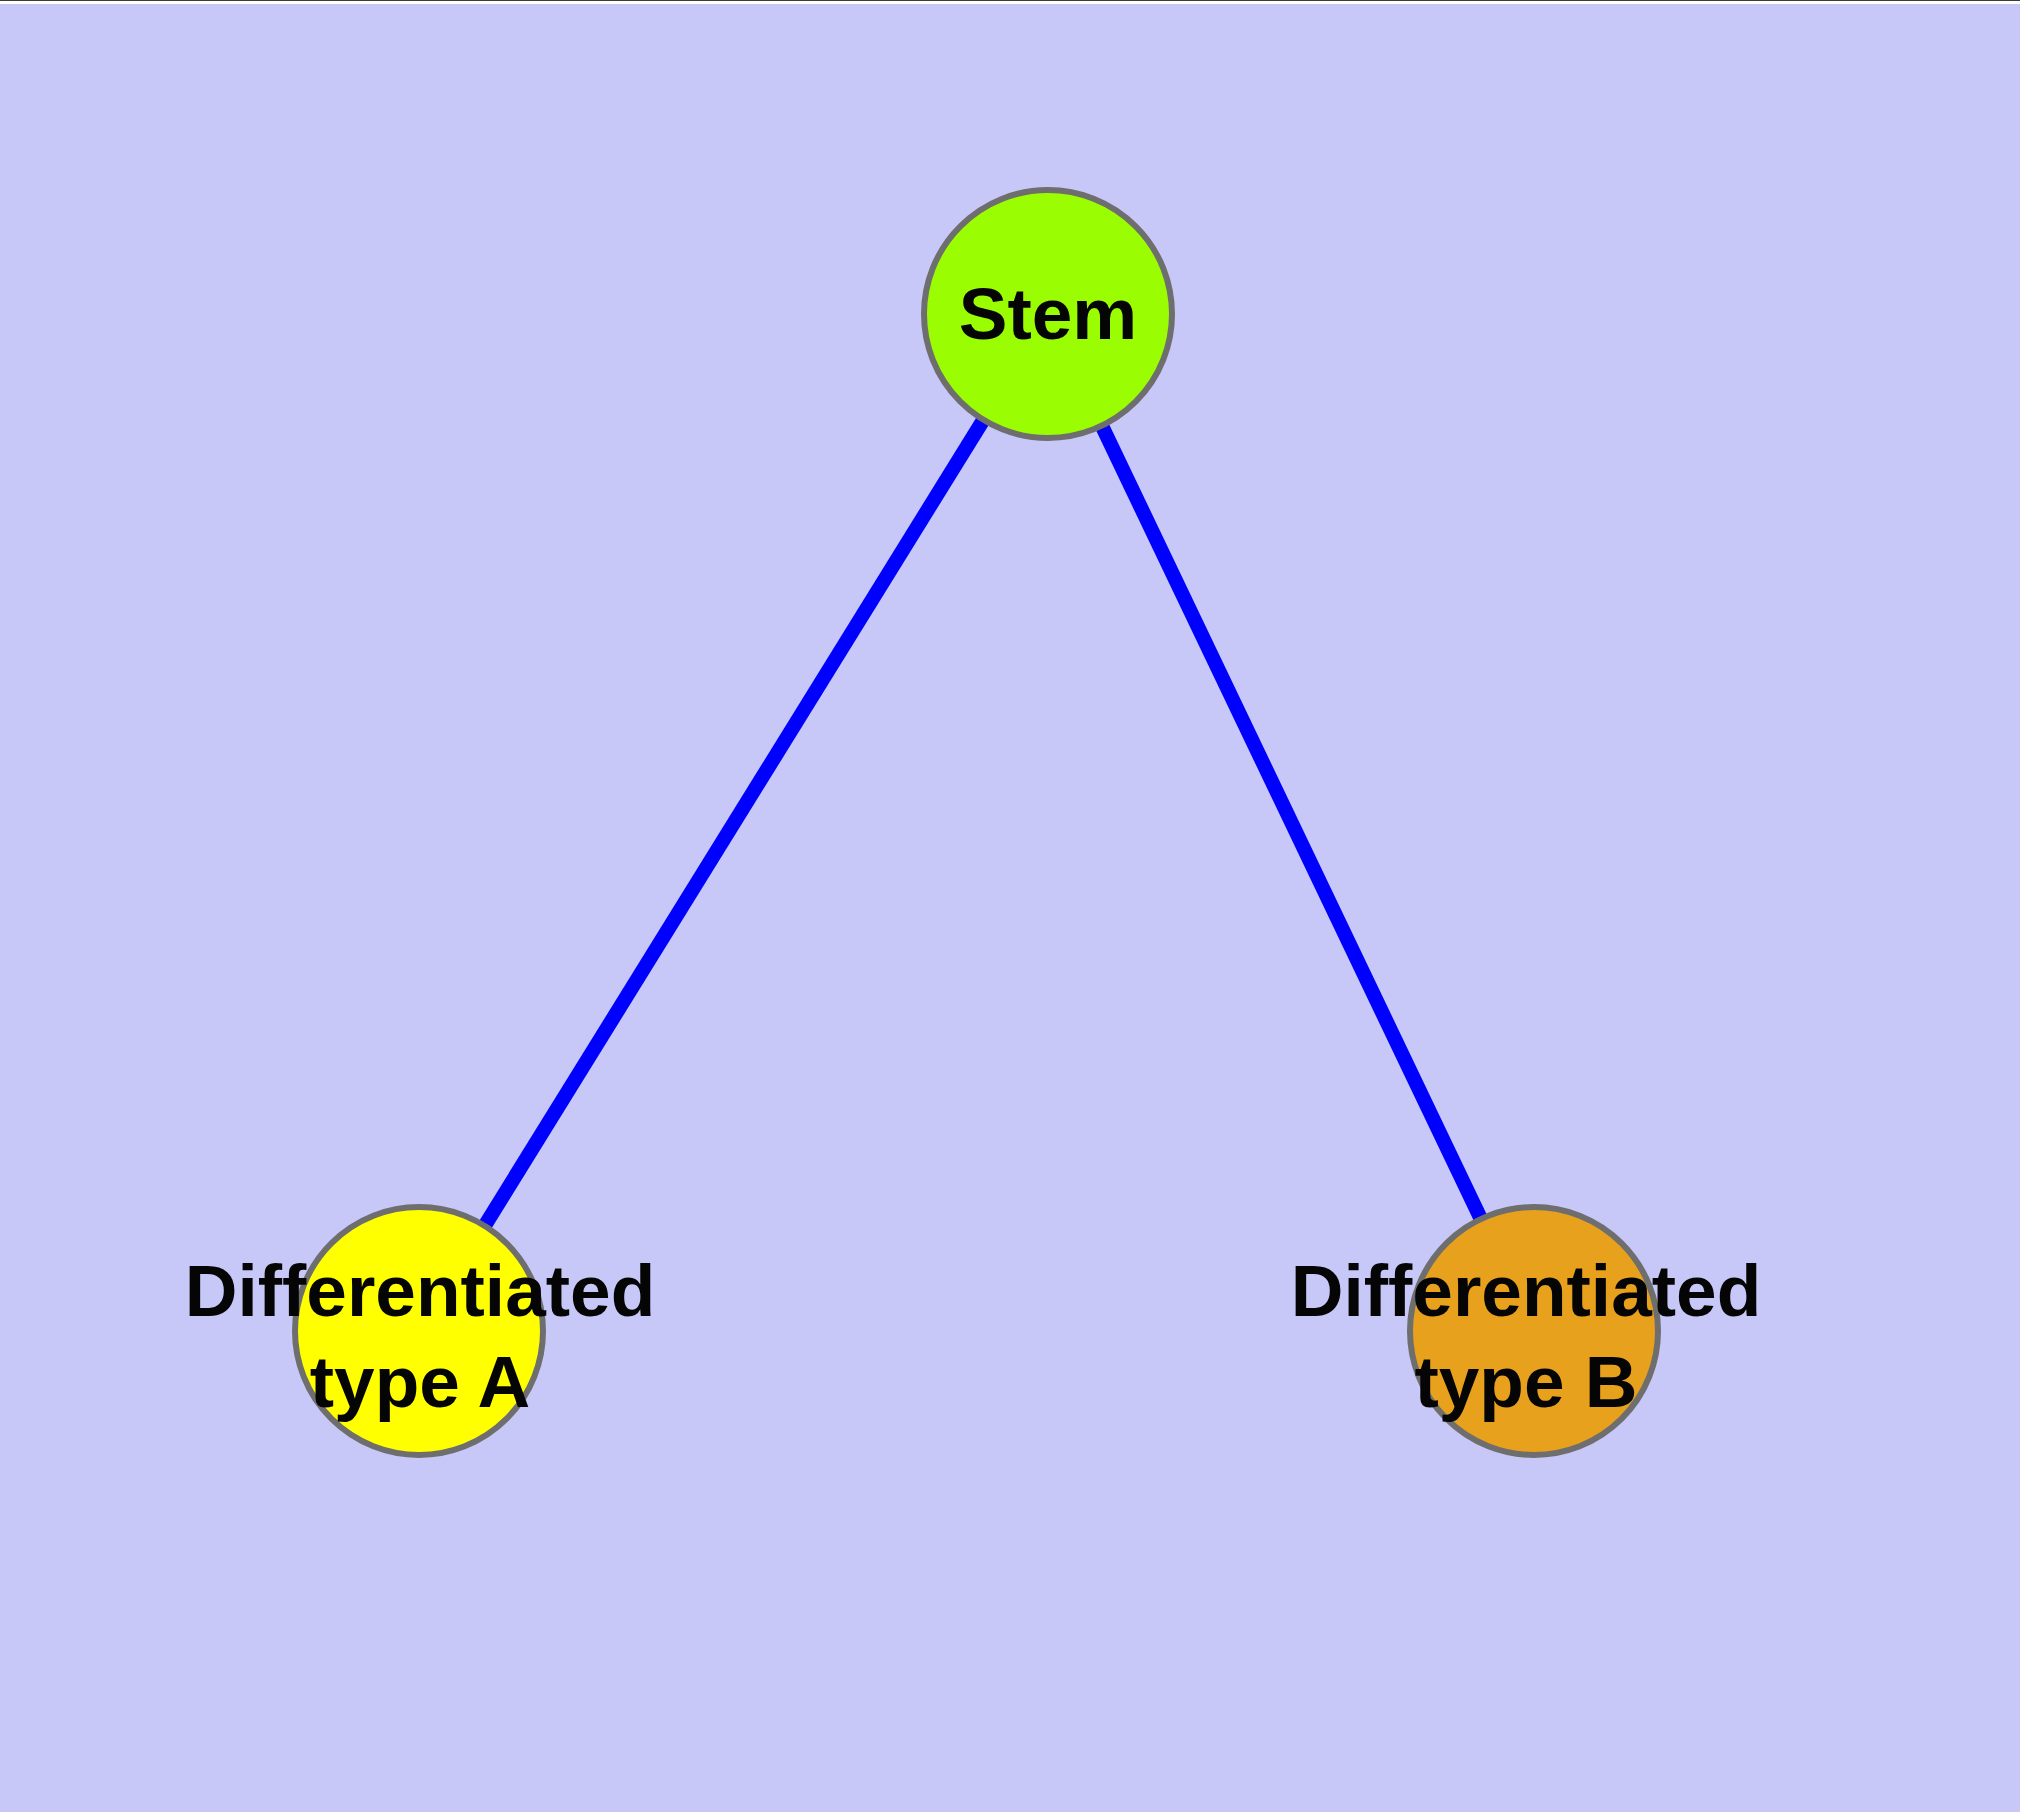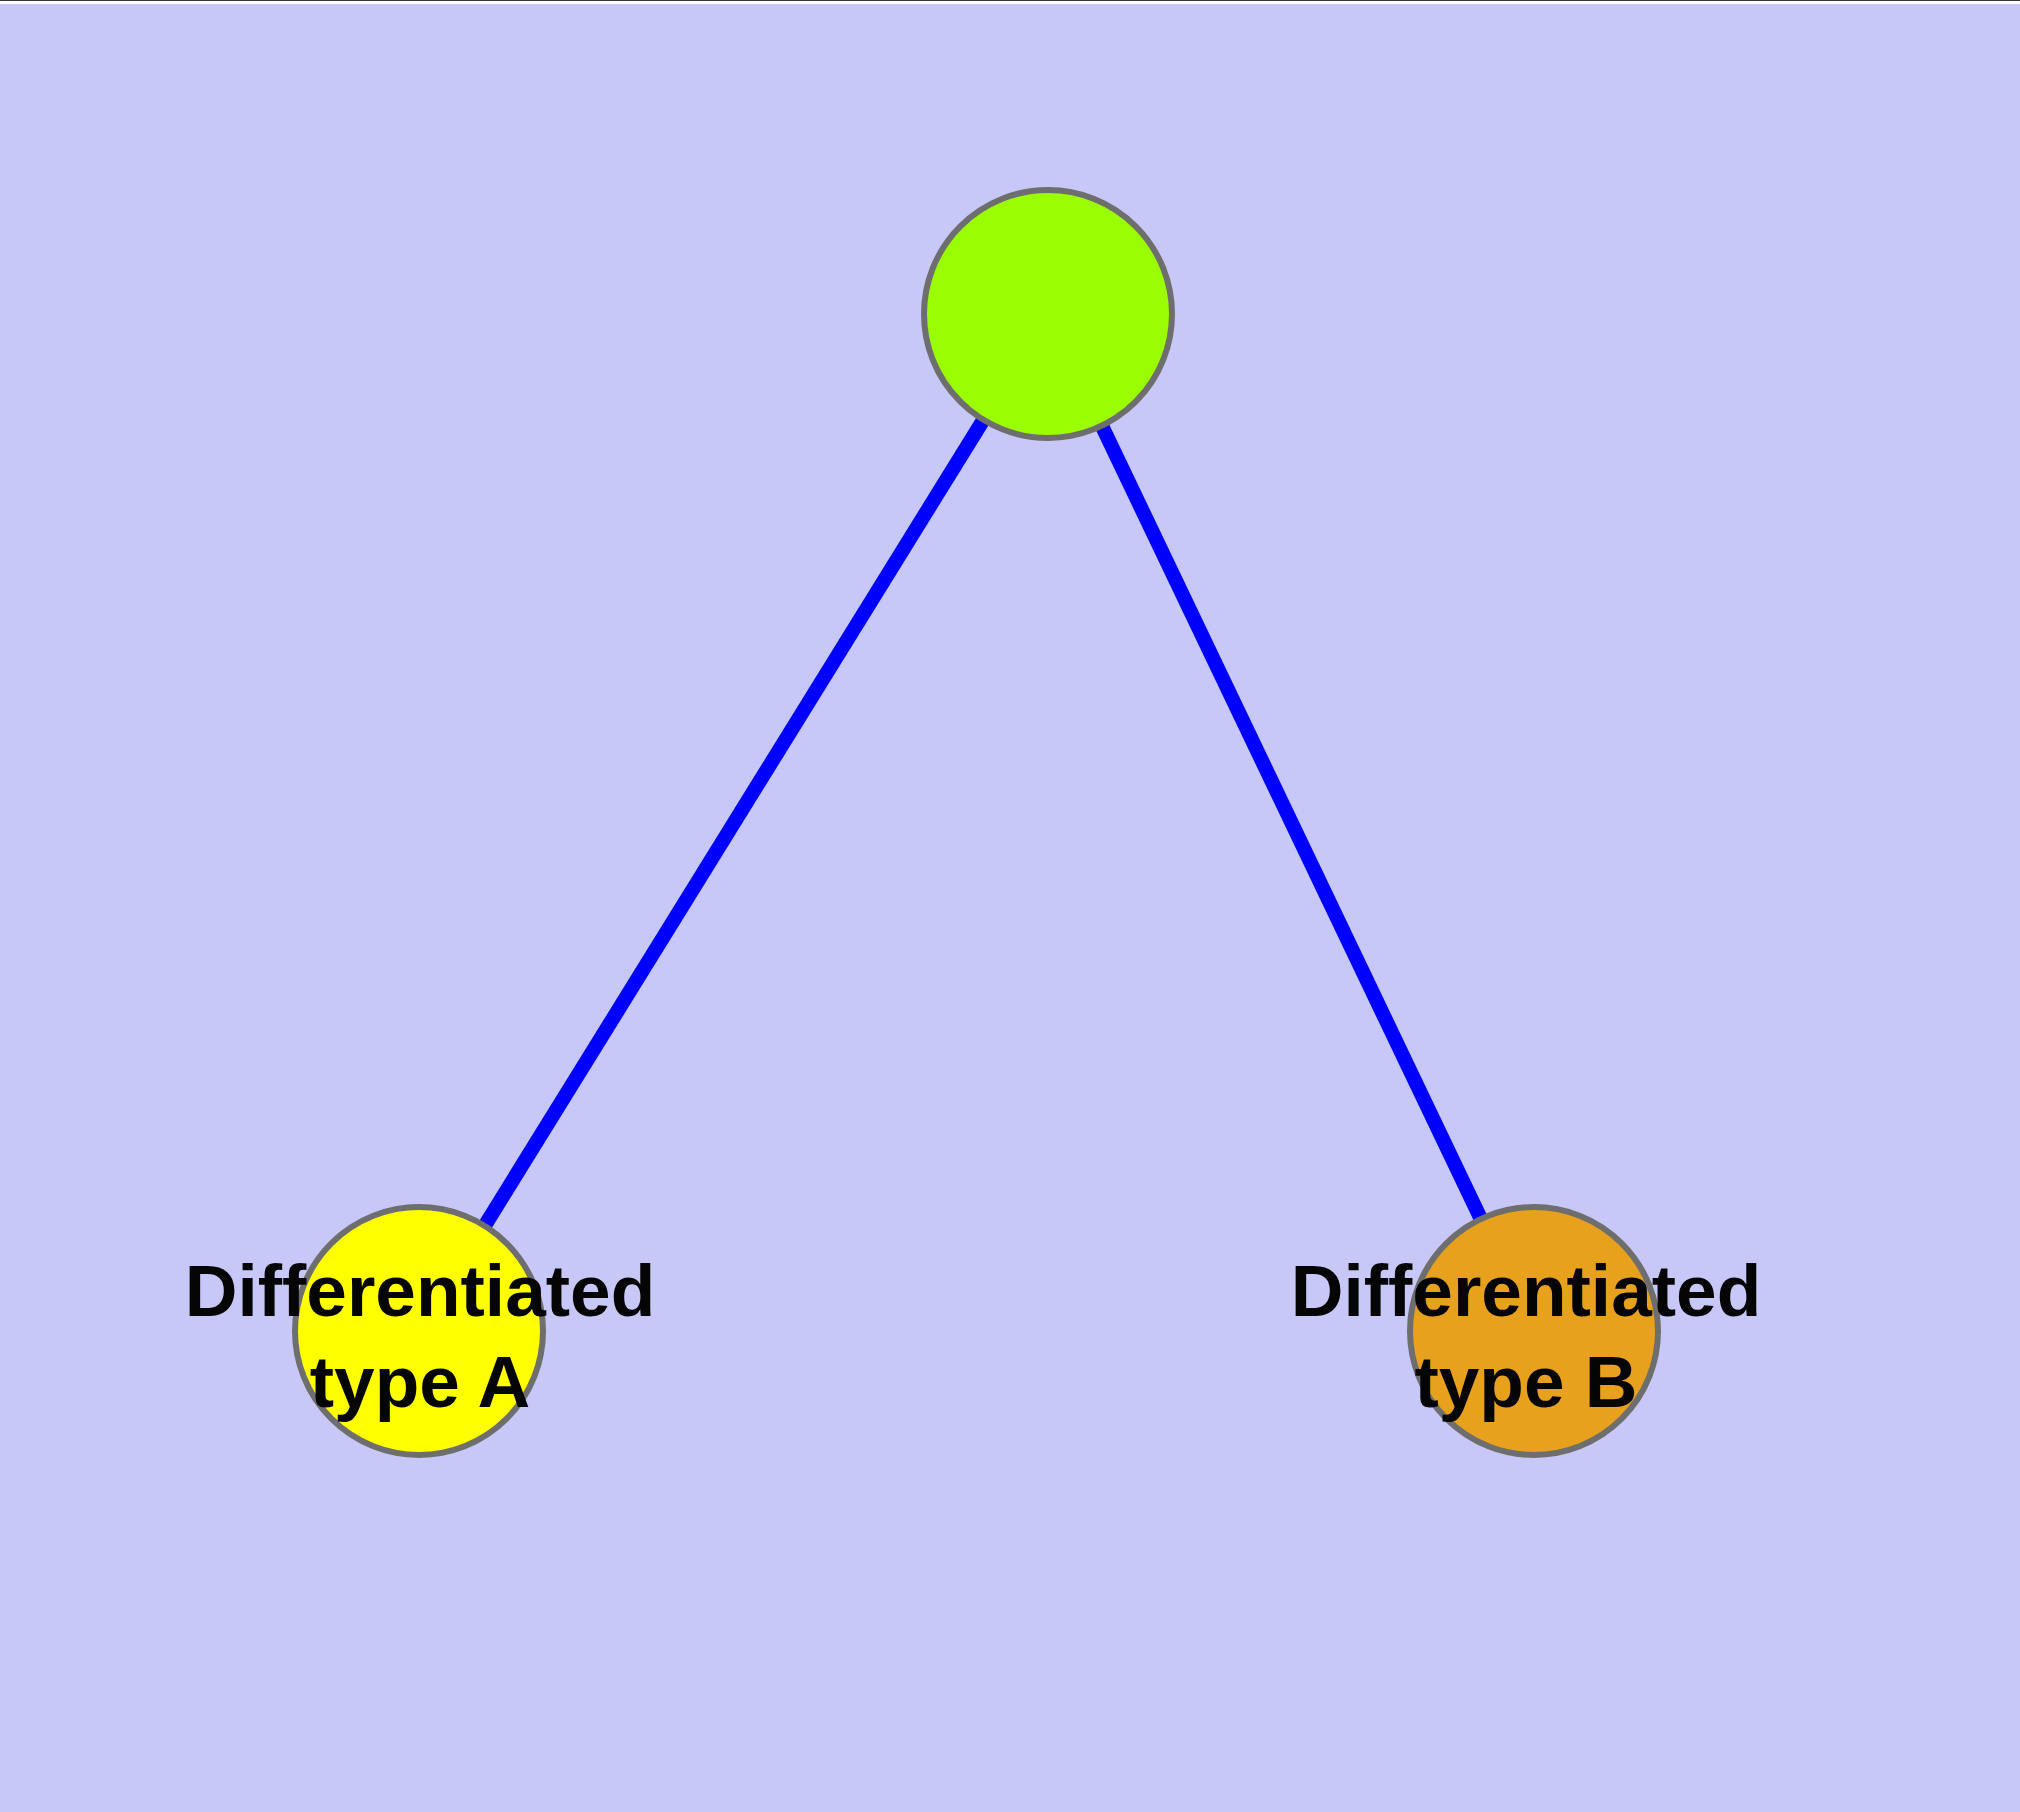--- a/index.html
+++ b/index.html
@@ -72,20 +72,21 @@
     <line class="edge" x1="1237" y1="371" x2="495" y2="1570" style="stroke: rgb(0, 0, 255);"></line>
     <line class="edge" x1="1237" y1="371" x2="1810" y2="1570" style="stroke: rgb(0, 0, 255);"></line>
   </svg>
 
   <div class="node node-stem" style="background-color: rgb(154, 253, 2);"></div>
 
   <div class="node node-a" style="background-color: rgb(255, 255, 0);"></div>
 
   <div class="node node-b" style="background-color: rgb(232, 161, 29);"></div>
 
+  <div class="node-label label-stem">Stem</div>
 
   <div class="node-label label-a">Differentiated
 type A</div>
 
   <div class="node-label label-b">Differentiated
 type B</div>
 
 </div>
 
 

